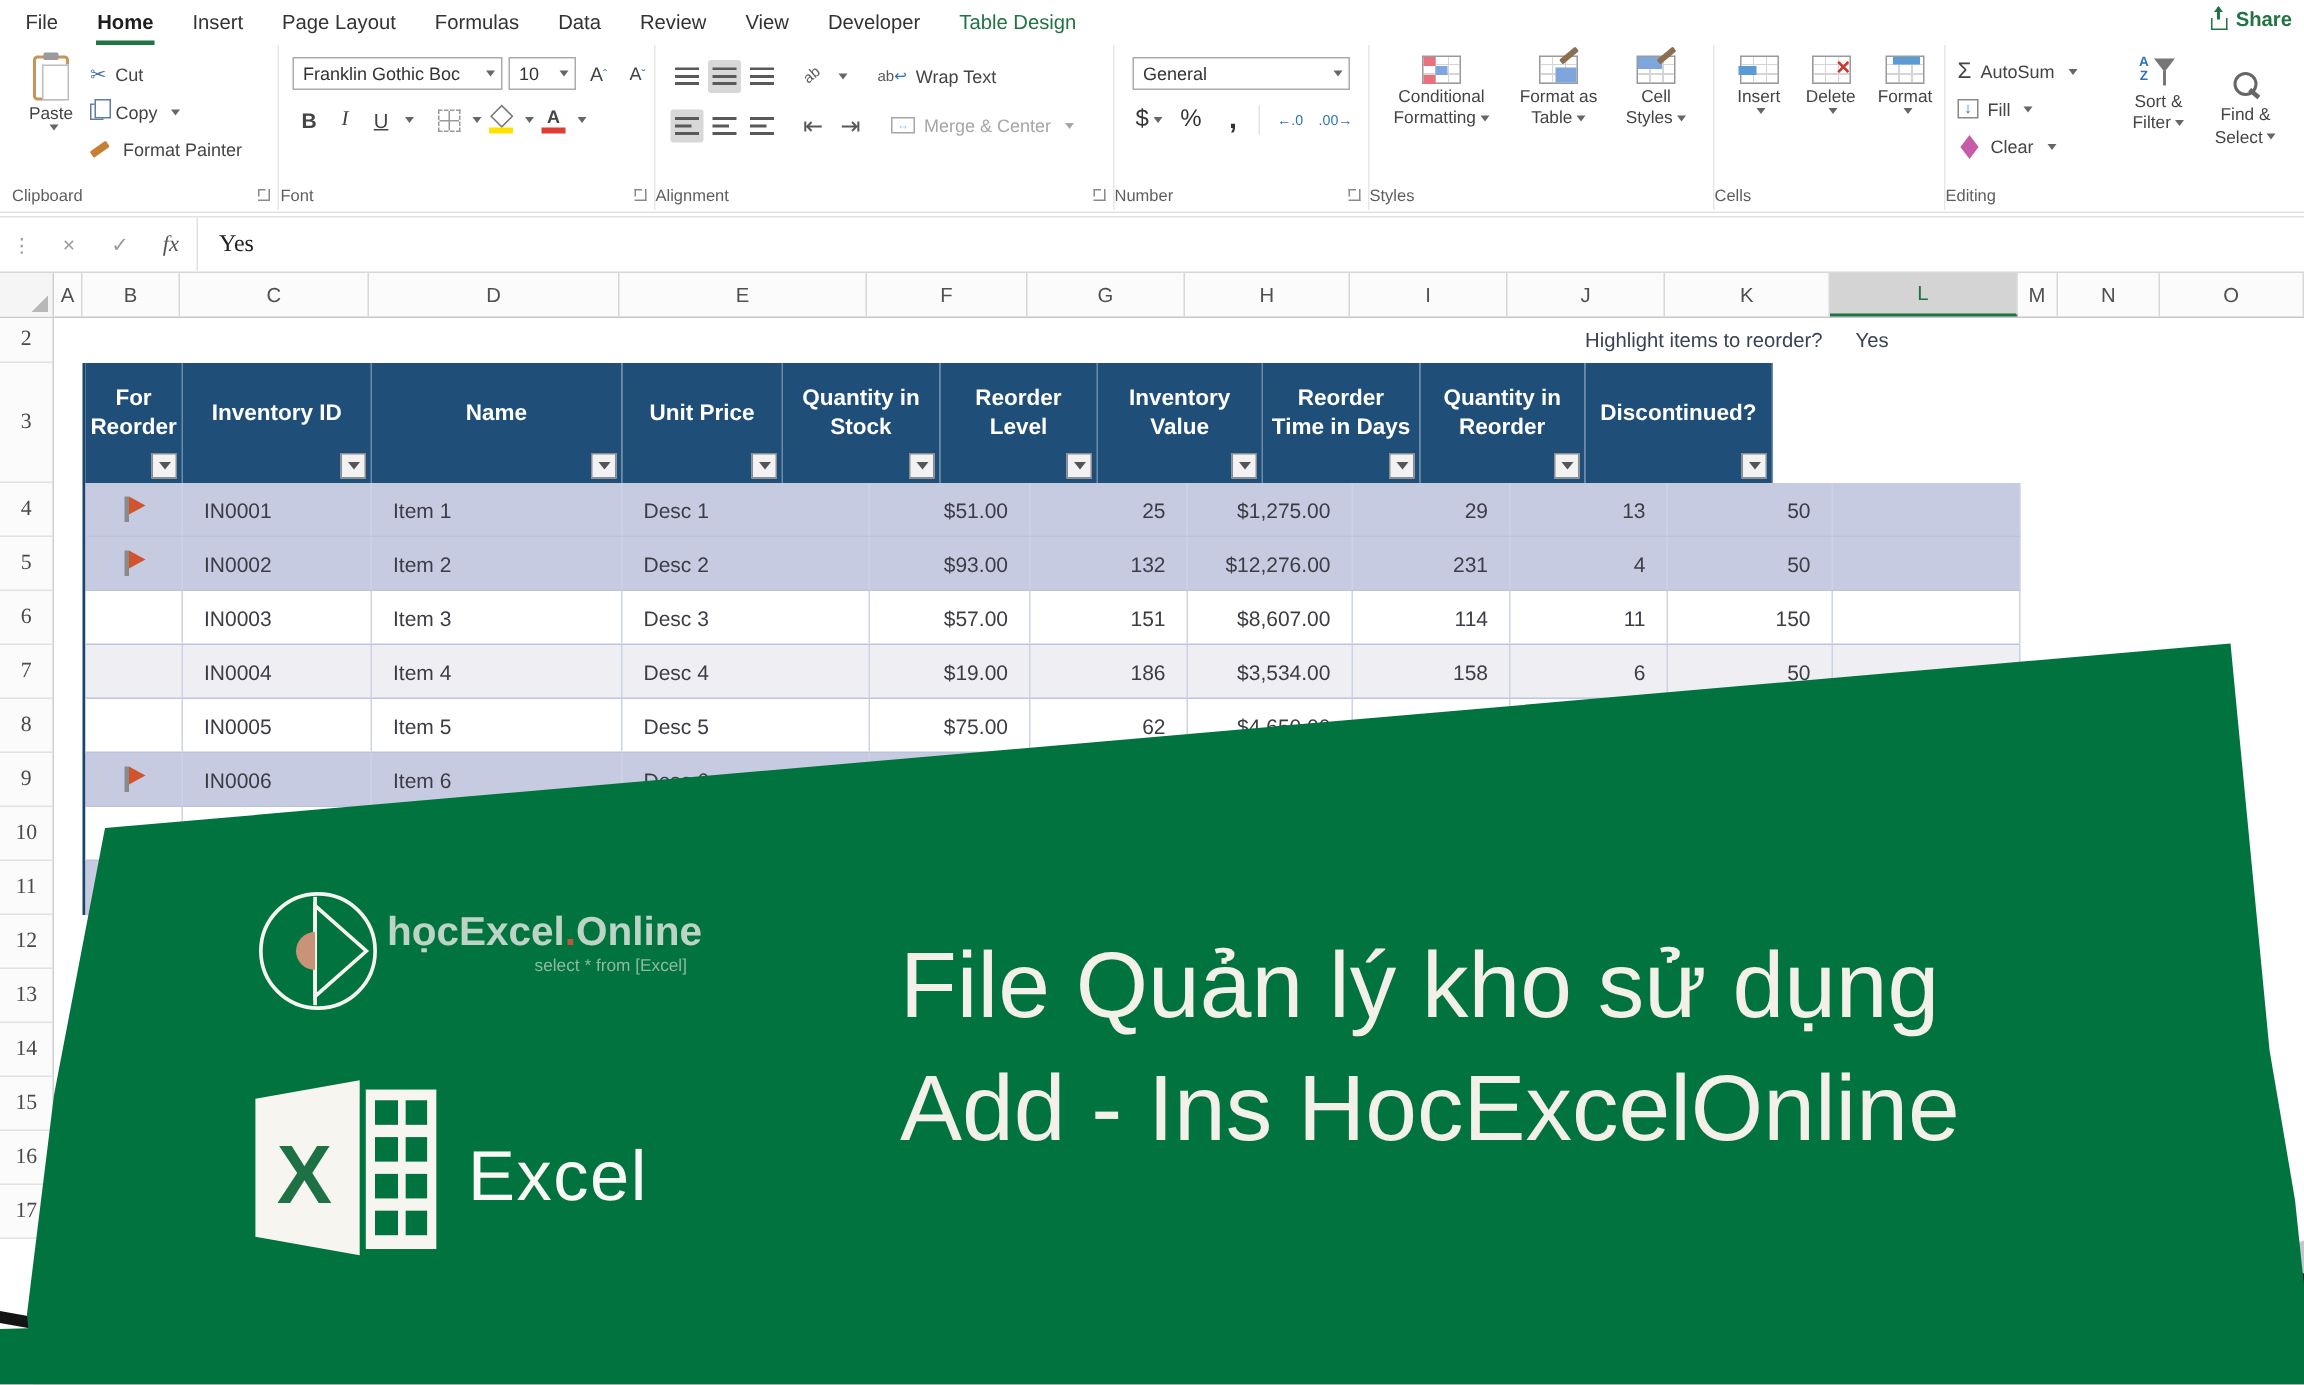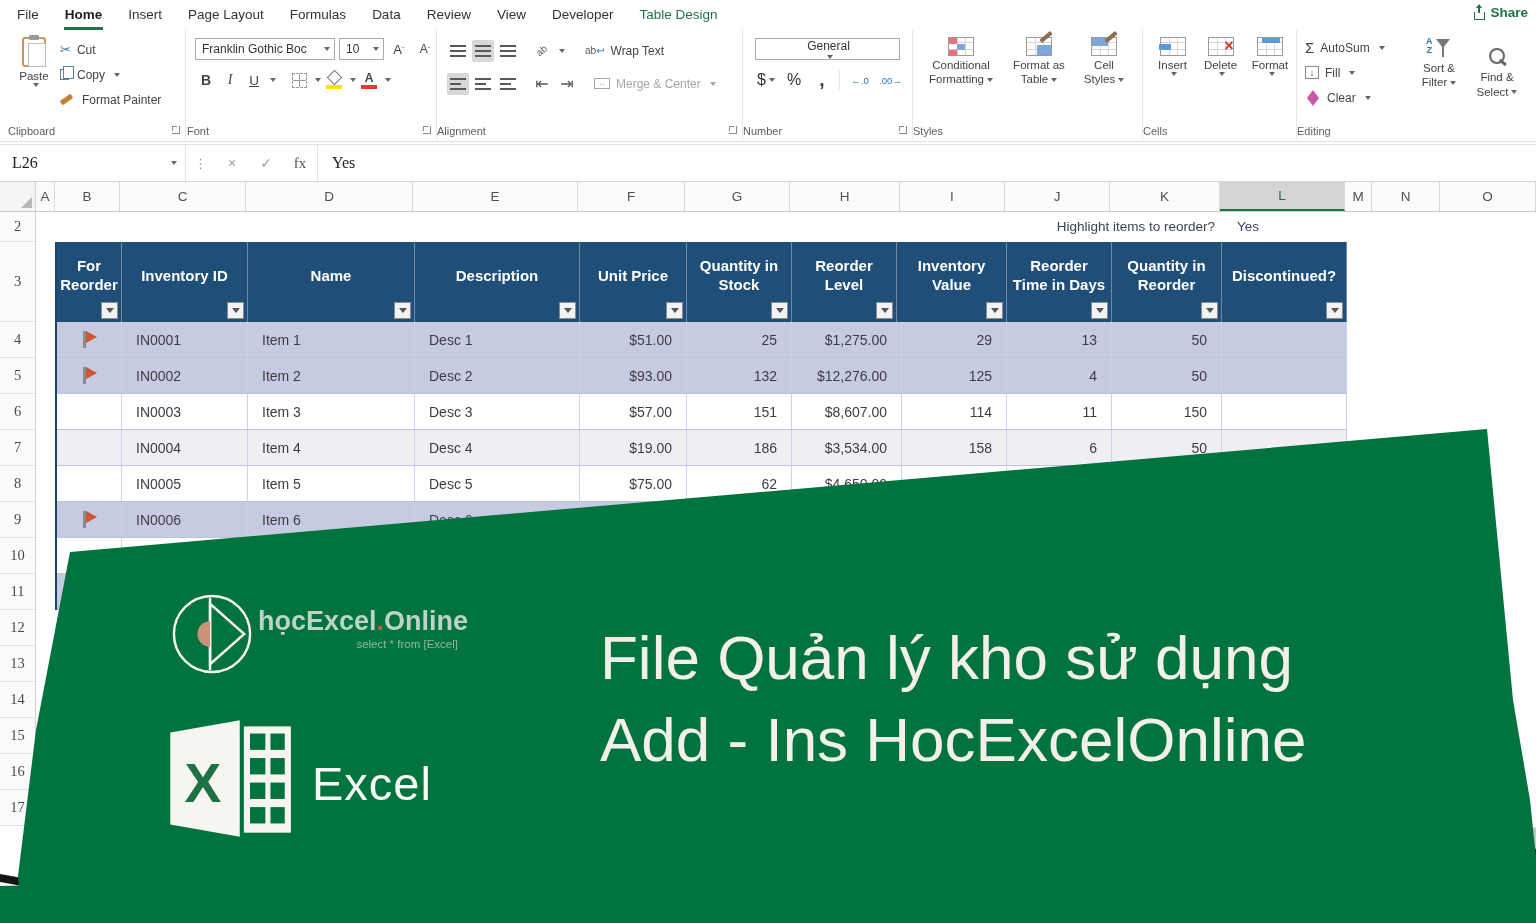--- a/index.html
+++ b/index.html
@@ -85,21 +85,21 @@
   .sortico::after{content:"";position:absolute;right:2px;top:2px;border-left:7px solid transparent;border-right:7px solid transparent;border-top:9px solid #777;}
   .sortico::before{content:"";position:absolute;right:8px;top:10px;width:2.5px;height:10px;background:#777;}
   .findico{position:relative;width:24px;height:24px;}
   .findico::before{content:"";position:absolute;left:4px;top:2px;width:12px;height:12px;border:2px solid #666;border-radius:50%;}
   .findico::after{content:"";position:absolute;left:14px;top:15px;width:8px;height:2.5px;background:#666;transform:rotate(40deg);}
   
   .fbar{position:absolute;top:144px;left:0;right:0;height:38px;background:#fff;border-top:1px solid #E1E1E1;border-bottom:1px solid #D8D8D8;display:flex;align-items:center;font-family:"Liberation Serif",serif;}
   .namebox{width:186px;height:100%;display:flex;align-items:center;justify-content:space-between;padding:0 8px 0 12px;border-right:1px solid #E1E1E1;font-size:16px;color:#222;}
   .fdots{color:#999;font-size:13px;padding:0 8px;font-family:"Liberation Sans",sans-serif;}
   .fbtn{width:34px;text-align:center;color:#9a9a9a;font-size:14px;font-family:"Liberation Sans",sans-serif;}
-  .fx{color:#555;font-family:"Liberation Serif",serif;font-size:15px;}
+  .fx{font-style:italic;color:#555;font-family:"Liberation Serif",serif;font-size:15px;}
   .fvalue{flex:1;border-left:1px solid #E1E1E1;height:100%;display:flex;align-items:center;padding-left:14px;font-size:16px;color:#222;}
   
   .colheads{position:absolute;top:182px;left:0;right:0;height:30px;background:#FBFBFB;border-bottom:1px solid #C8C8C8;display:flex;}
   .corner{width:36px;height:100%;position:relative;border-right:1px solid #D0D0D0;background:#F5F5F5;}
   .corner::after{content:"";position:absolute;right:3px;bottom:3px;border-left:11px solid transparent;border-bottom:11px solid #B8B8B8;}
   .colh{height:100%;display:flex;align-items:center;justify-content:center;font-size:13.5px;color:#505050;border-right:1px solid #D8D8D8;}
   .colh.selcol{background:#D4D4D4;color:#1E7145;border-bottom:2px solid #217346;}
   
   .sheet{position:absolute;top:212px;left:0;right:0;bottom:0;background:#fff;}
   .rowheads{position:absolute;left:0;top:0;width:36px;background:#FBFBFB;border-right:1px solid #D0D0D0;}
@@ -261,21 +261,21 @@
           <span class="mergeico">↔</span>
           <span>Merge &amp; Center</span>
           <span class="dd" style="border-top-color:#A8A6A4;"></span>
         </div>
       </div>
       <div class="g-label">Alignment</div>
       <div class="launch"></div>
     </div>
 
     <div class="grp" style="left:743px;width:170px;padding-left:12px;">
-      <div class="combo" style="width:145px;margin-top:3px;flex-direction:column;">
+      <div class="combo" style="width:145px;margin-top:3px;">
         <span>General</span>
           <span class="dd"></span>
       </div>
       <div style="display:flex;align-items:center;gap:6px;margin-top:9px;">
         <div class="mini-btn bigchar">
             <span>$</span>
             <span class="dd"></span>
           </div>
         <div class="mini-btn bigchar">%</div>
         <div class="mini-btn bigchar comma">,</div>
@@ -363,24 +363,20 @@
           <span class="findico"></span>
           <span>Find &amp;</span>
           <span><span>Select</span><span class="dd"></span></span>
         </div>
       </div>
       <div class="g-label">Editing</div>
     </div>
   </div>
 
   <div class="fbar">
-    <div class="namebox">
-      <span>L26</span>
-      <span class="dd"></span>
-    </div>
     <span class="fdots">⋮</span>
     <span class="fbtn">×</span>
     <span class="fbtn">✓</span>
     <span class="fbtn fx">fx</span>
     <div class="fvalue">Yes</div>
   </div>
 
   <div class="colheads">
     <div class="corner"></div>
     <div id="colh-list" style="display:flex;height:100%;">
@@ -429,24 +425,20 @@
           <div class="filter"></div>
         </div>
         <div class="th" style="width: 126px;">
           <span>Inventory ID</span>
           <div class="filter"></div>
         </div>
         <div class="th" style="width: 167px;">
           <span>Name</span>
           <div class="filter"></div>
         </div>
-        <div class="th" style="width: 165px;">
-          <span>Description</span>
-          <div class="filter"></div>
-        </div>
         <div class="th" style="width: 107px;">
           <span>Unit Price</span>
           <div class="filter"></div>
         </div>
         <div class="th" style="width: 105px;">
           <span>Quantity in Stock</span>
           <div class="filter"></div>
         </div>
         <div class="th" style="width: 105px;">
           <span>Reorder Level</span>
@@ -488,21 +480,21 @@
         <div class="tr hl">
           <div class="td ctr" style="width: 65px;">
             <div class="flagic"></div>
           </div>
           <div class="td" style="width: 126px;">IN0002</div>
           <div class="td" style="width: 167px;">Item 2</div>
           <div class="td" style="width: 165px;">Desc 2</div>
           <div class="td num" style="width: 107px;">$93.00</div>
           <div class="td num" style="width: 105px;">132</div>
           <div class="td num" style="width: 110px;">$12,276.00</div>
-          <div class="td num" style="width: 105px;">125</div>
+          <div class="td num" style="width: 105px;">231</div>
           <div class="td num" style="width: 105px;">4</div>
           <div class="td num" style="width: 110px;">50</div>
           <div class="td ctr" style="width: 125px;"></div>
         </div>
         <div class="tr plain">
           <div class="td ctr" style="width: 65px;"></div>
           <div class="td" style="width: 126px;">IN0003</div>
           <div class="td" style="width: 167px;">Item 3</div>
           <div class="td" style="width: 165px;">Desc 3</div>
           <div class="td num" style="width: 107px;">$57.00</div>

